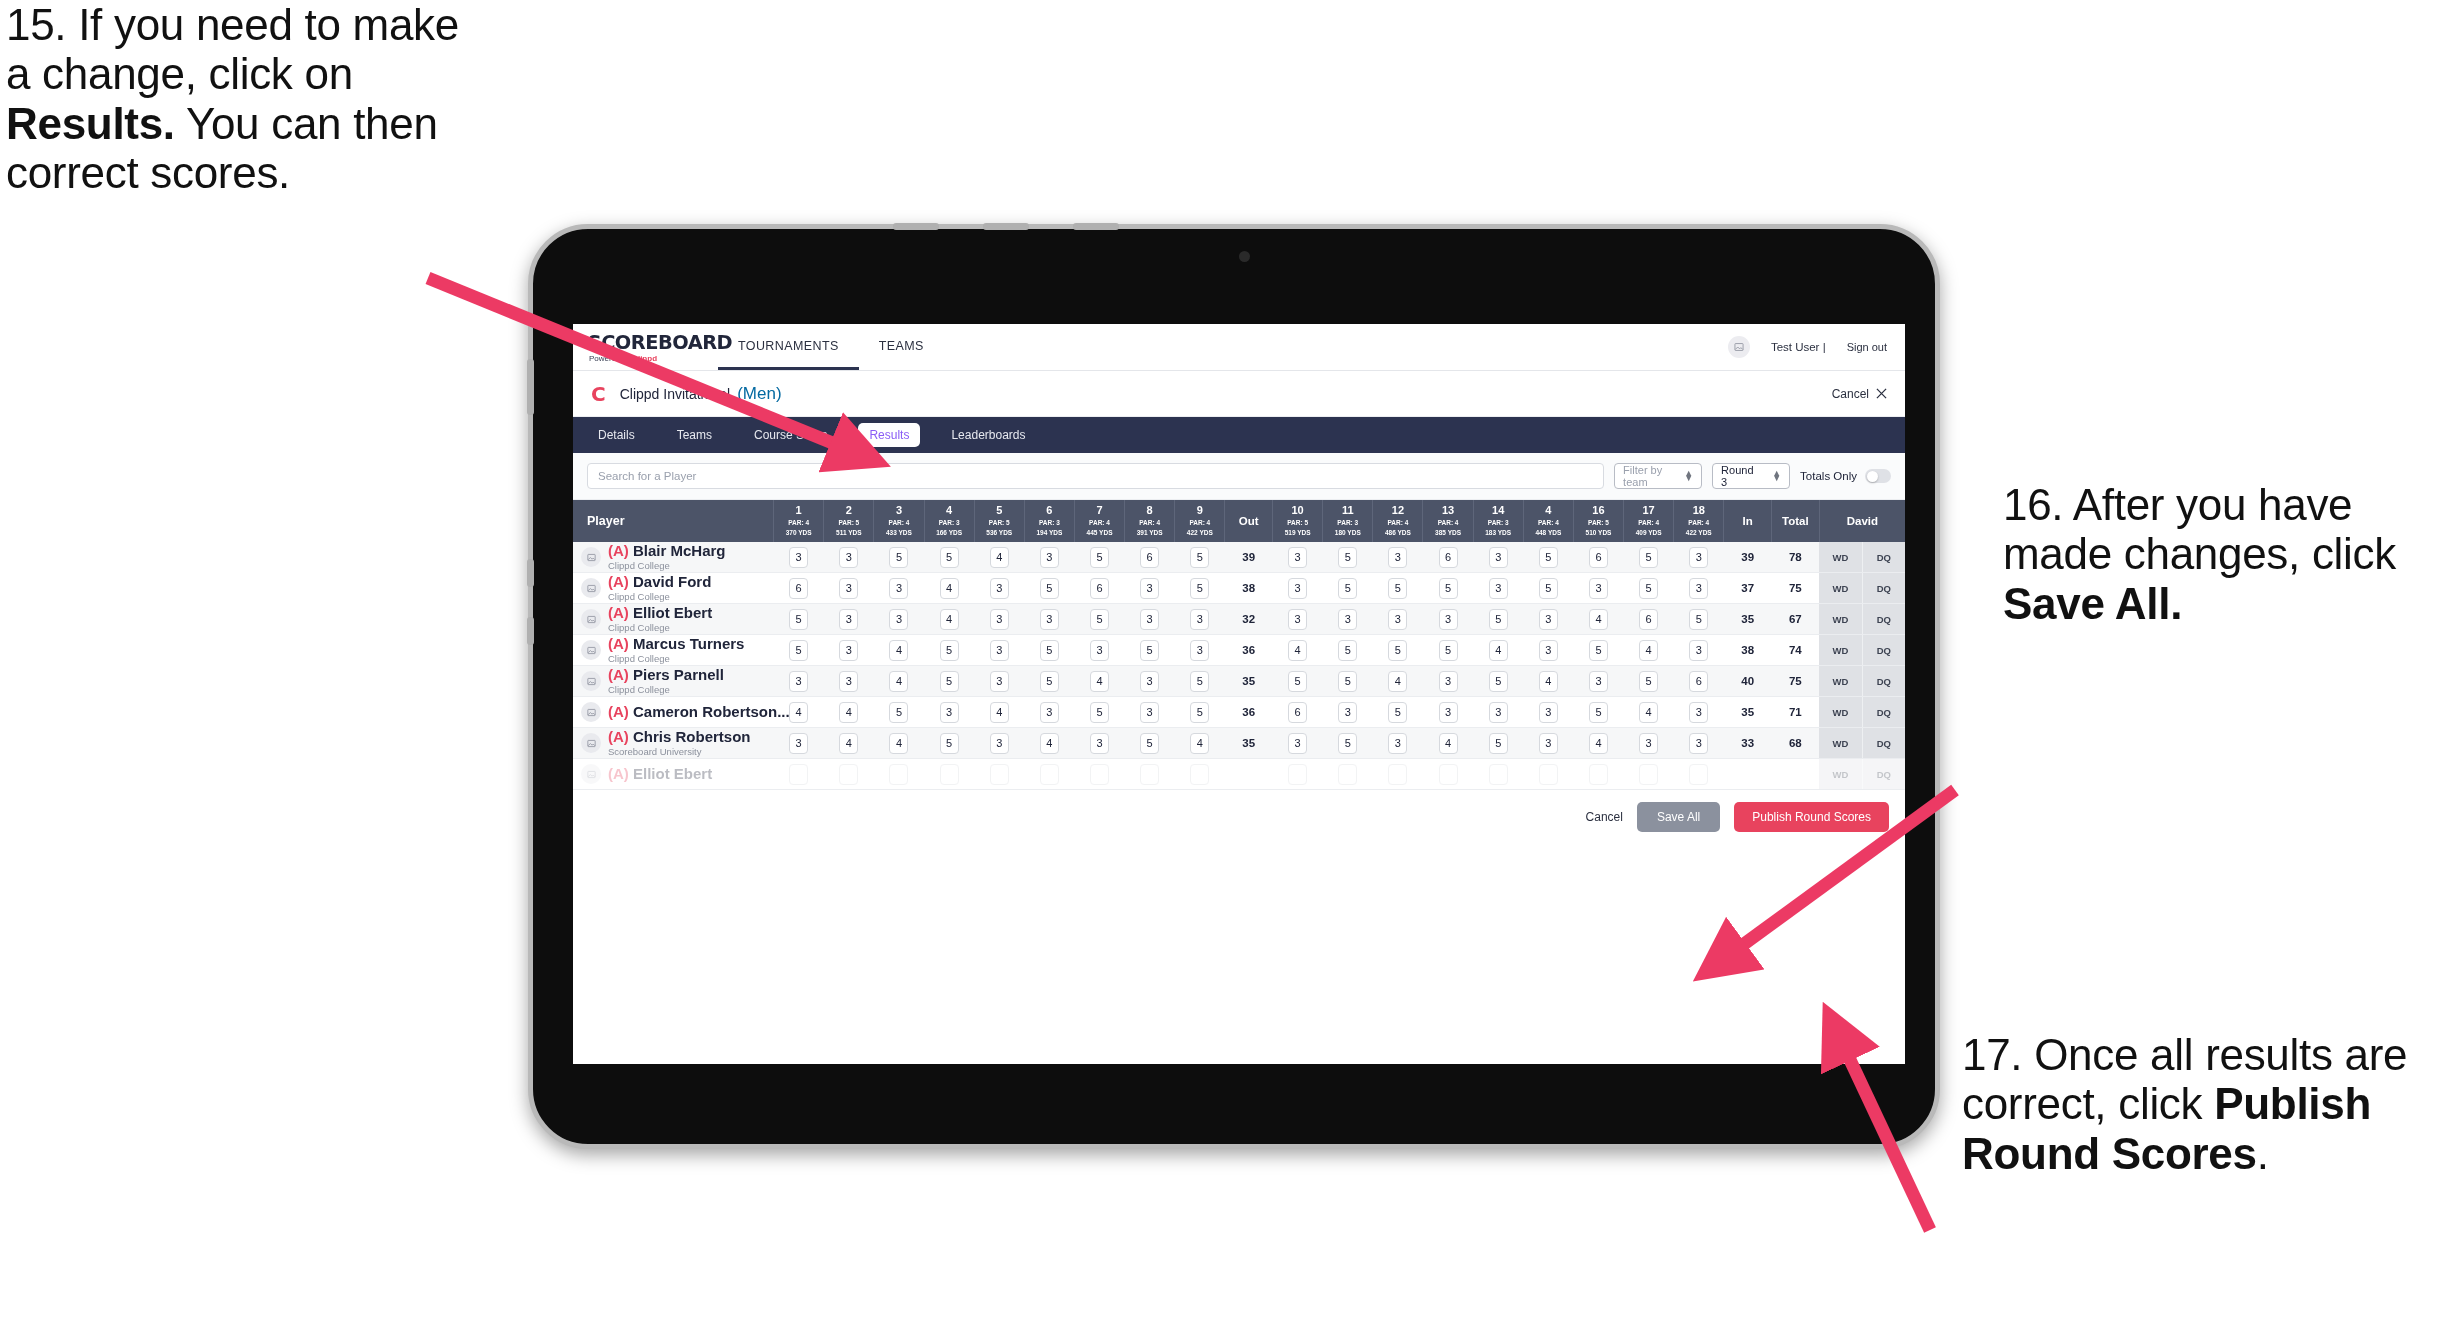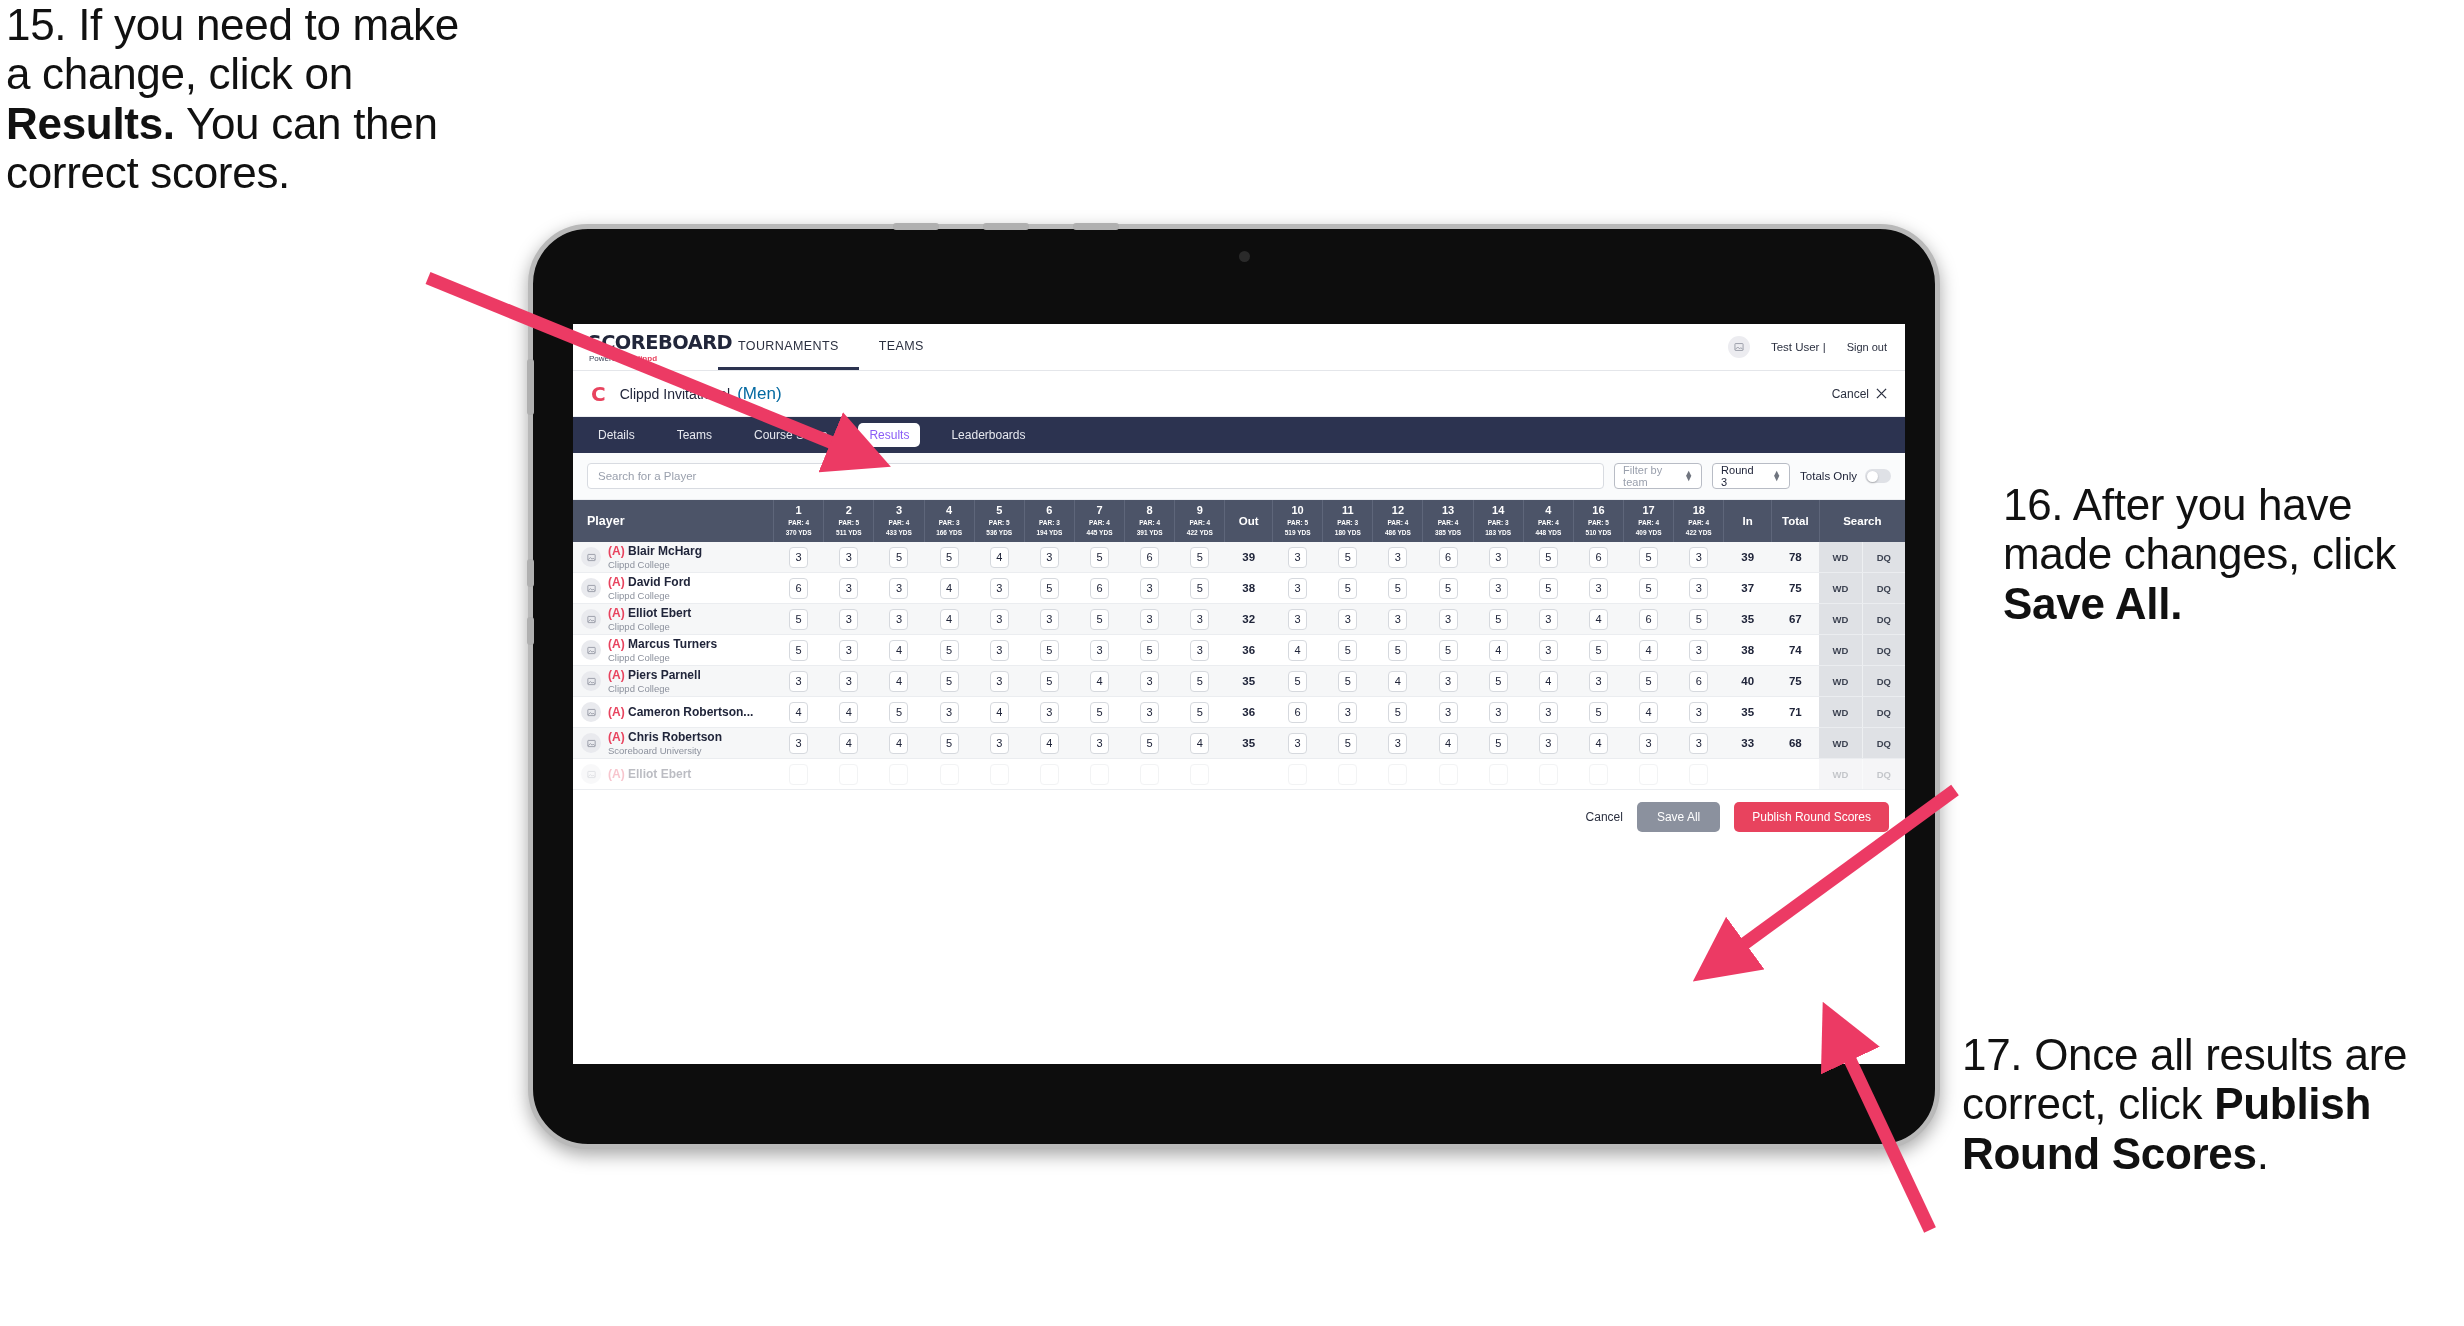--- a/index.html
+++ b/index.html
@@ -153,21 +153,21 @@
   tbody tr.odd { background:#f6f7f8; }
   tbody tr.even { background:#ffffff; }
   td { border-bottom:1px solid #ebedf0; }
   td.player-c { padding-left:8px; }
   .pl-flex { display:flex; align-items:center; gap:7px; }
   .pl-av {
     width:20px; height:20px; border-radius:50%; background:#e9eaee; flex:0 0 20px;
     display:flex; align-items:center; justify-content:center; color:#8b8f9b; font-size:8px;
   }
   .pl-txt { min-width:0; }
-  .pl-name { font-size:12px; font-weight:700; color:#20253a; line-height:1.2; white-space:nowrap; }
+  .pl-name { font-size:15px; font-weight:700; color:#20253a; line-height:1.2; white-space:nowrap; }
   .pl-name .amat { color:#e8435e; }
   .pl-team { font-size:9.5px; color:#8b909c; line-height:1.25; white-space:nowrap; }
 
   td.sc { text-align:center; }
   .cell {
     width:19px; height:21px; margin:0 auto; border:1px solid #d6d9de; border-radius:4px;
     background:#fff; display:flex; align-items:center; justify-content:center;
     font-size:11px; color:#20253a;
   }
   td.tot { text-align:center; font-size:11.5px; font-weight:700; color:#20253a; }
@@ -383,21 +383,21 @@
                   <span class="hpar">PAR: 4</span>
                   <span class="hyds">409 YDS</span>
                 </th>
                 <th class="hole">
                   <span class="hnum">18</span>
                   <span class="hpar">PAR: 4</span>
                   <span class="hyds">422 YDS</span>
                 </th>
                 <th class="agg">In</th>
                 <th class="agg">Total</th>
-                <th class="label-h">Search</th>
+                <th class="label-h">David</th>
               </tr>
           </thead>
           <tbody>
               <tr class="odd">
                 <td class="player-c">
                   <div class="pl-flex">
                     <div class="pl-av">
                       <svg width="9" height="9" viewBox="0 0 16 16" fill="none" stroke="currentColor" stroke-width="1.4">
                         <rect x="1.5" y="2.5" width="13" height="11" rx="1"></rect>
                         <path d="M2 12l4-4 3 3 2-2 3 3"></path>

